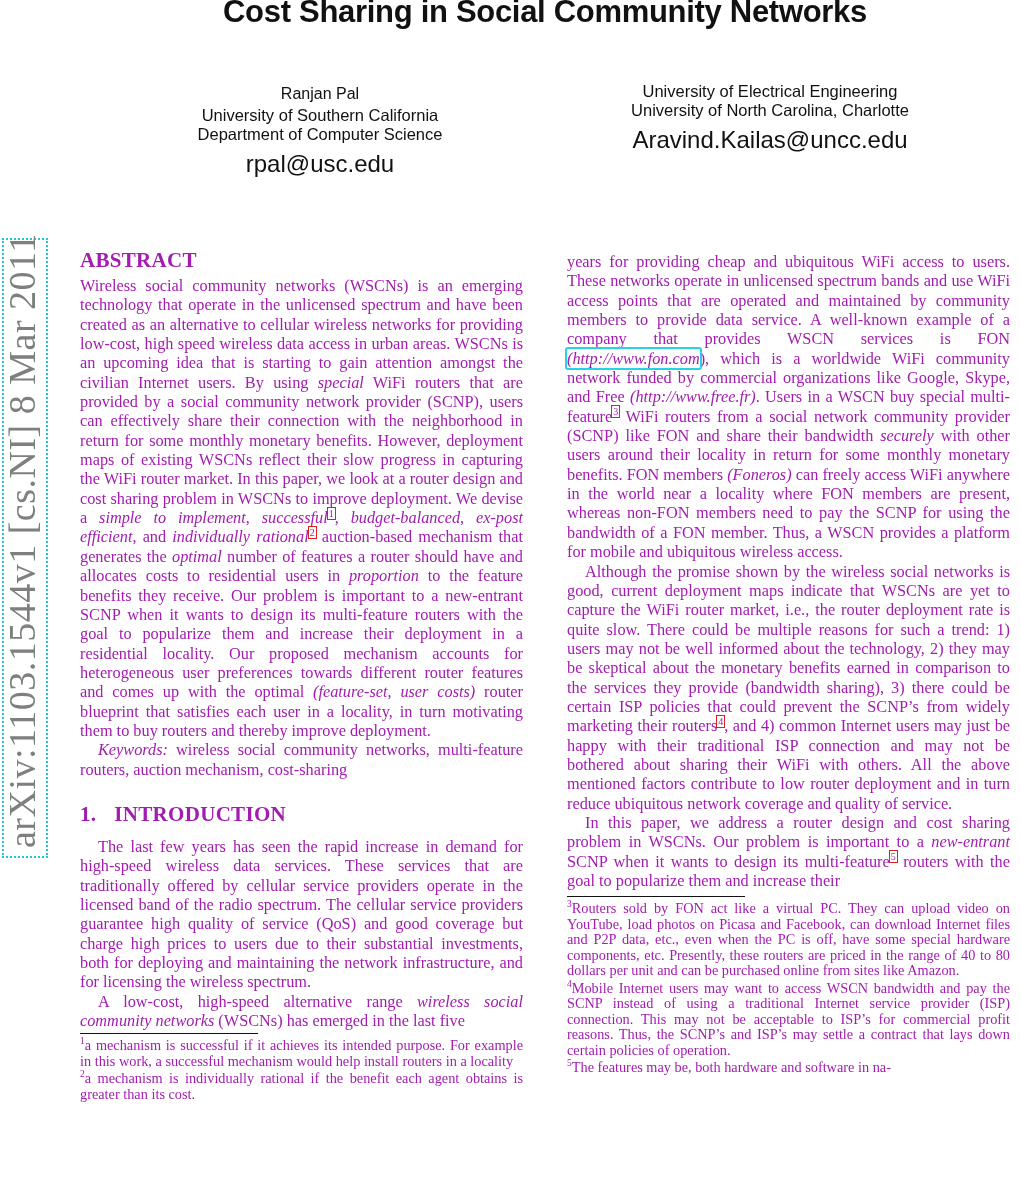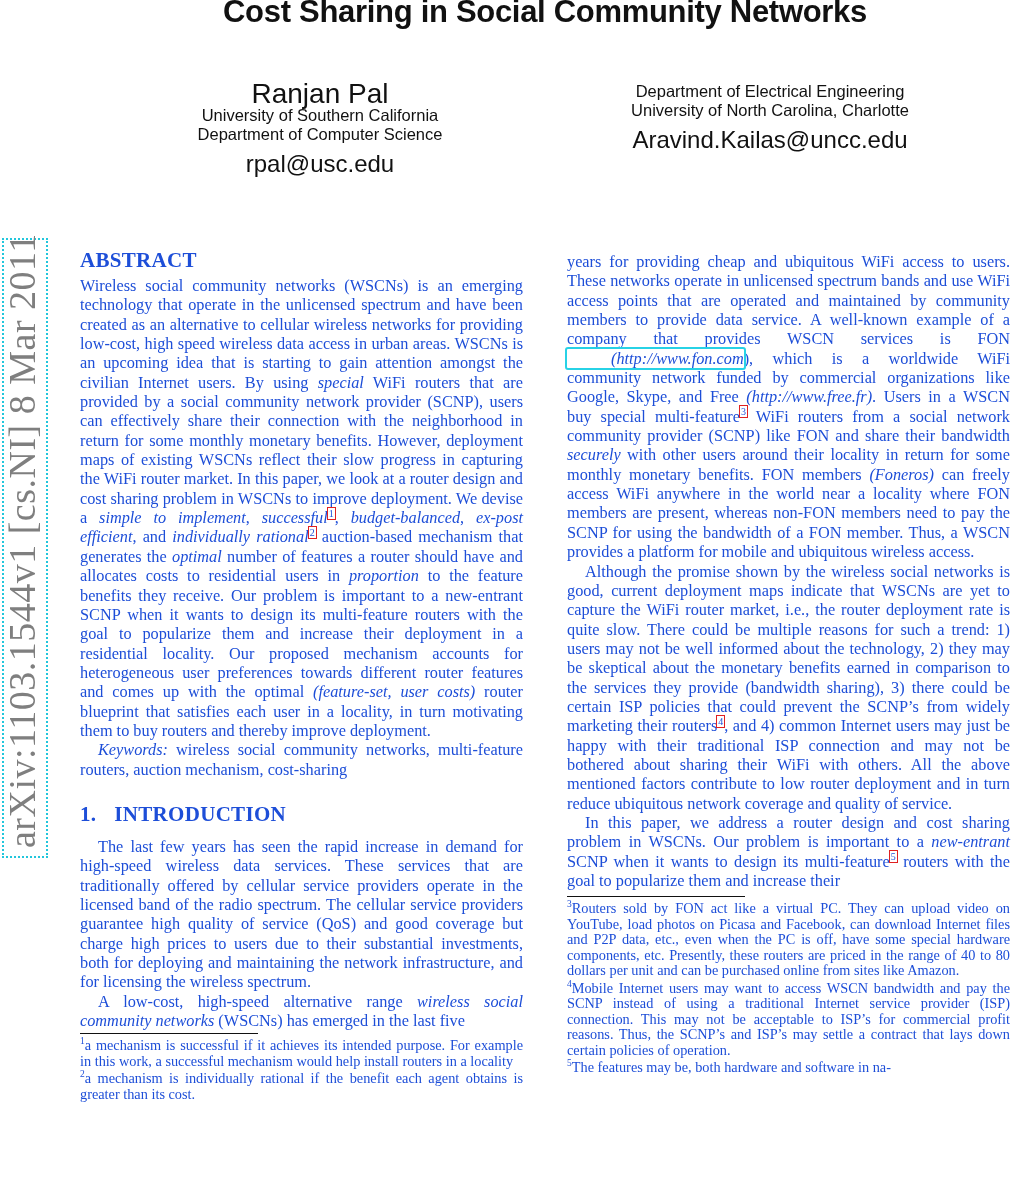--- a/index.html
+++ b/index.html
@@ -3,73 +3,73 @@
 <meta charset="utf-8">
 <style>
   html, body { margin: 0; padding: 0; background: #ffffff; }
   body { width: 1020px; height: 1200px; position: relative; overflow: hidden; color: #1a1a1a; }
   .title {
     position: absolute; top: -6px; left: 0; width: 1090px; text-align: center;
     font-family: "Liberation Sans", sans-serif; font-weight: bold; font-size: 31px;
     letter-spacing: -0.3px; color: #111;
   }
   .author { position: absolute; top: 82px; text-align: center; font-family: "Liberation Sans", sans-serif; color: #111; }
-  .author .name { font-size: 28px; line-height: 24px; }
+  .author .name { font-size: 16px; line-height: 24px; }
   .author .aff { font-size: 16.5px; line-height: 19px; }
   .author .email { font-size: 24px; line-height: 24px; margin-top: 8px; }
   #author1 { left: 170px; width: 300px; }
   #author2 { left: 590px; width: 360px; }
 
   .stamp {
     position: absolute; left: 2px; top: 238px; width: 46px; height: 620px;
     border: 2px dotted #22c6dc; box-sizing: border-box;
   }
   .stamp-text {
     position: absolute; left: 24px; top: 548px;
     transform-origin: 0 0; transform: rotate(-90deg);
     white-space: nowrap; font-family: "Liberation Serif", serif; font-size: 38px;
     color: #7f7f7f; letter-spacing: 0.5px; line-height: 40px;
     margin-top: 300px; margin-left: -22px;
   }
 
-  .col { position: absolute; font-family: "Liberation Serif", serif; font-size: 16.3px; line-height: 19.35px; text-align: justify; color: #1d4ed8; }
+  .col { position: absolute; font-family: "Liberation Serif", serif; font-size: 16.3px; line-height: 19.35px; text-align: justify; color: #a21caf; }
   #left-col { left: 80px; top: 246px; width: 443px; }
   #right-col { left: 567px; top: 252px; width: 443px; }
   .col p { margin: 0; }
   .col p.indent { text-indent: 18px; }
   h2.section { margin: 0; font-family: "Liberation Serif", serif; font-weight: bold; font-size: 21px; line-height: 28px; letter-spacing: 0.3px; }
   #abstract-heading { margin-bottom: 2px; }
   #intro-heading { margin-top: 21px; margin-bottom: 9px; }
   #intro-heading .num { margin-right: 18px; }
   em { font-style: italic; }
   .fnref {
     font-size: 10px; vertical-align: super; line-height: 0;
     outline: 1.5px solid #e02020; outline-offset: 0px; padding: 0 1px;
   }
-  .link-box { outline: 2px solid #27d2e6; outline-offset: 0px; border-radius: 1px; padding-left: 44px; }
+  .link-box { outline: 2px solid #27d2e6; outline-offset: 0px; border-radius: 1px; }
   .rule { width: 178px; height: 0; border-top: 1.3px solid #111; margin: 6px 0 4px 0; }
   .fn { font-size: 14.3px; line-height: 15.5px; margin: 0; }
   .fn sup { font-size: 9.5px; line-height: 0; }
   .fn + .fn { margin-top: 2px; }
   #left-col .rule { margin-top: 3px; }
 </style>
 </head>
 <body>
 
 <div class="title">Cost Sharing in Social Community Networks</div>
 
 <div class="author" id="author1">
   <div class="name">Ranjan Pal</div>
   <div class="aff">University of Southern California</div>
   <div class="aff">Department of Computer Science</div>
   <div class="email">rpal@usc.edu</div>
 </div>
 
 <div class="author" id="author2">
-  <div class="aff">Department of Electrical Engineering</div>
+  <div class="aff">University of Electrical Engineering</div>
   <div class="aff">University of North Carolina, Charlotte</div>
   <div class="email">Aravind.Kailas@uncc.edu</div>
 </div>
 
 <div class="stamp"></div>
 <div class="stamp-text">arXiv:1103.1544v1  [cs.NI]  8 Mar 2011</div>
 
 <div class="col" id="left-col">
   <h2 class="section" id="abstract-heading">ABSTRACT</h2>
   <p><span>Wireless social community networks (WSCNs) is an emerging technology that operate in the unlicensed spectrum and have been created as an alternative to cellular wireless networks for providing low-cost, high speed wireless data access in urban areas. WSCNs is an upcoming idea that is starting to gain attention amongst the civilian Internet users. By using </span><em>special</em><span> WiFi routers that are provided by a social community network provider (SCNP), users can effectively share their connection with the neighborhood in return for some monthly monetary benefits. However, deployment maps of existing WSCNs reflect their slow progress in capturing the WiFi router market. In this paper, we look at a router design and cost sharing problem in WSCNs to improve deployment. We devise a </span><em>simple to implement</em><span>, </span><em>successful</em><span class="fnref">1</span><span>, </span><em>budget-balanced</em><span>, </span><em>ex-post efficient</em><span>, and </span><em>individually rational</em><span class="fnref">2</span><span> auction-based mechanism that generates the </span><em>optimal</em><span> number of features a router should have and allocates costs to residential users in </span><em>proportion</em><span> to the feature benefits they receive. Our problem is important to a new-entrant SCNP when it wants to design its multi-feature routers with the goal to popularize them and increase their deployment in a residential locality. Our proposed mechanism accounts for heterogeneous user preferences towards different router features and comes up with the optimal </span><em>(feature-set, user costs)</em><span> router blueprint that satisfies each user in a locality, in turn motivating them to buy routers and thereby improve deployment.</span></p>

